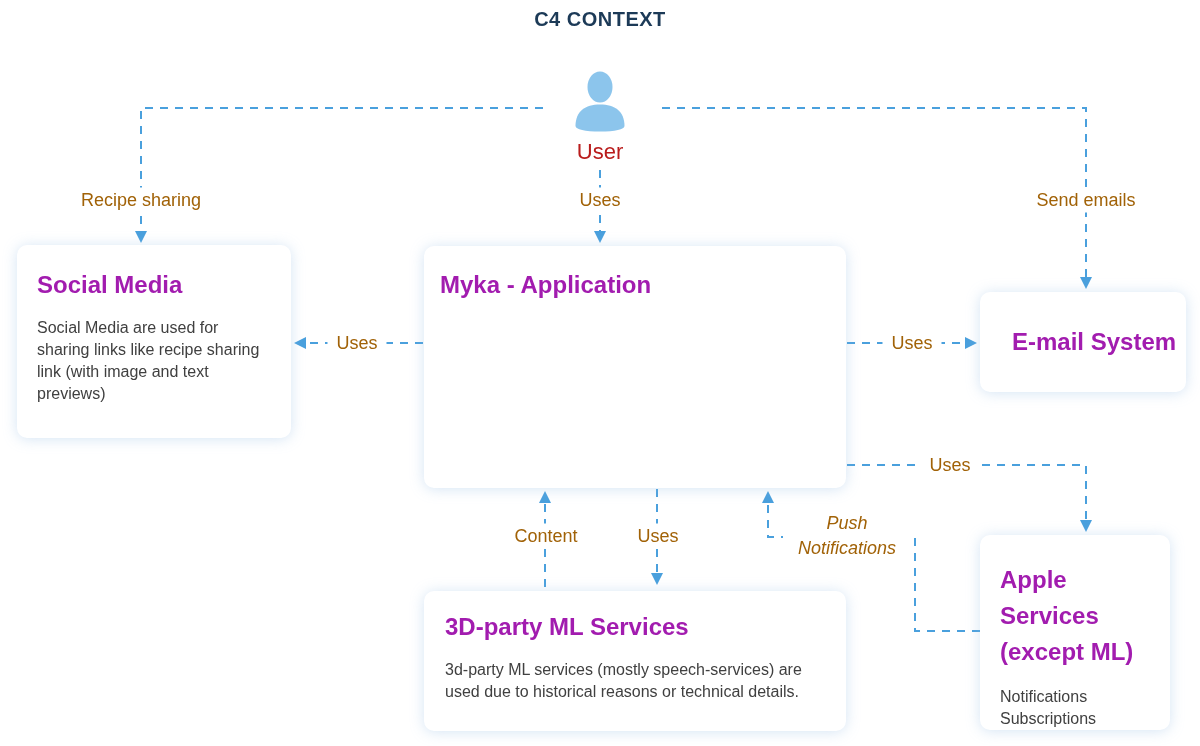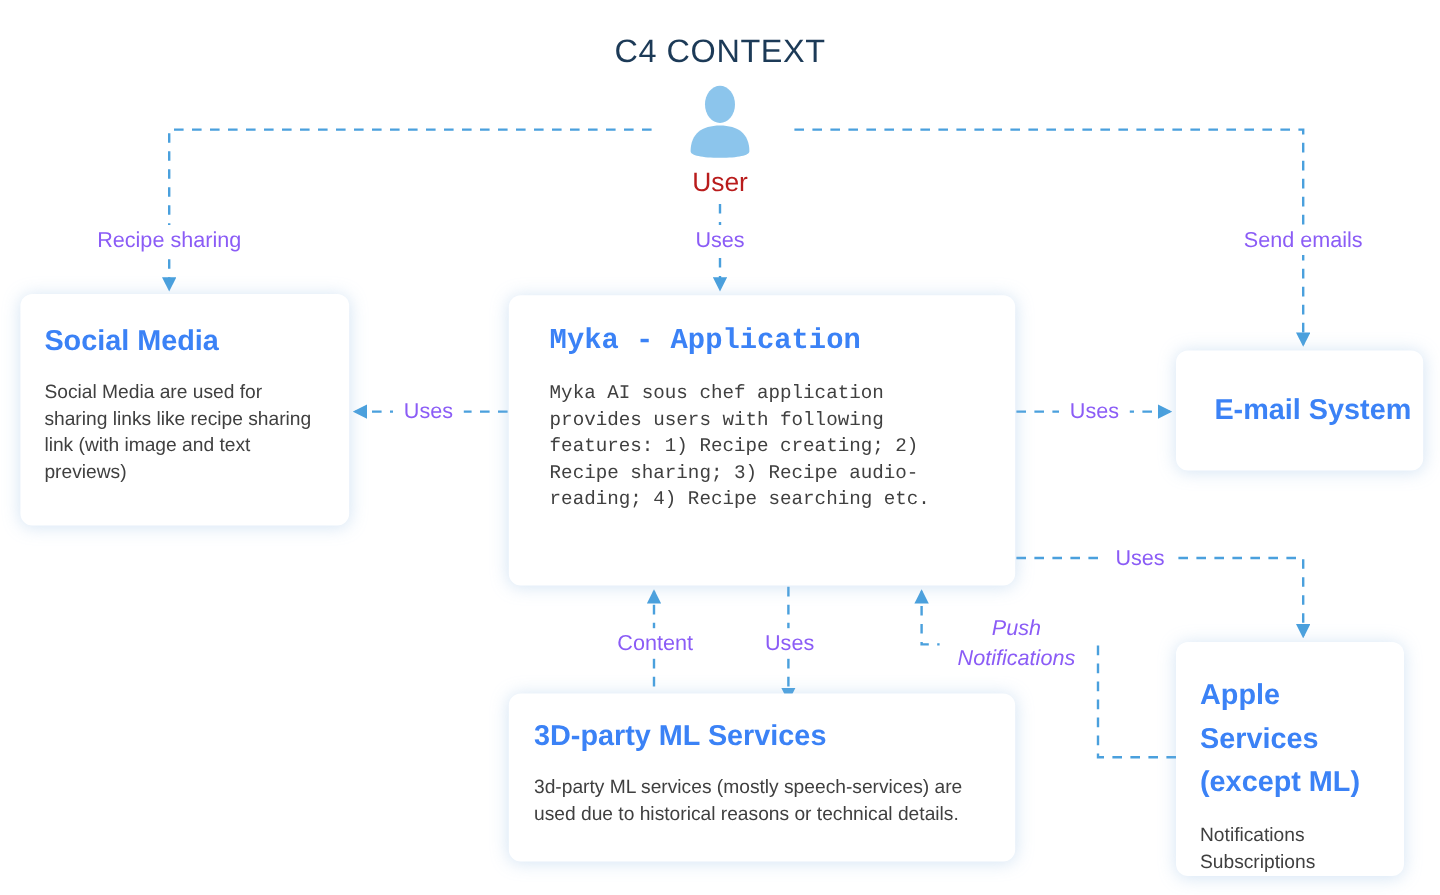--- a/index.html
+++ b/index.html
@@ -9,24 +9,24 @@
   .canvas {
     position: relative;
     width: 1200px;
     height: 746px;
     background: #ffffff;
     overflow: hidden;
   }
 
   .diagram-title {
     position: absolute;
-    left: 0; right: 0; top: 28px;
+    left: 0; right: 0; top: 8px;
     text-align: center;
-    font-size: 27px;
-    font-weight: normal;
+    font-size: 20px;
+    font-weight: bold;
     letter-spacing: 0.5px;
     color: #1c3a57;
   }
 
   .connectors {
     position: absolute;
     left: 0; top: 0;
     width: 1200px; height: 746px;
   }
   .edge-line {
@@ -48,46 +48,46 @@
   .node {
     position: absolute;
     background: #ffffff;
     border-radius: 10px;
     box-shadow: 0 1px 14px rgba(141, 184, 225, 0.38);
   }
   .node h2 {
     margin: 0 0 17px 0;
     font-size: 24px;
     font-weight: bold;
-    color: #3b82f6;
+    color: #a21caf;
     line-height: 30px;
   }
   .node p {
     margin: 0;
     font-size: 16px;
     line-height: 22px;
     color: #404040;
   }
 
   .node-social { left: 17px; top: 245px; width: 274px; height: 193px; padding: 25px 20px 0 20px; }
-  .node-myka   { left: 424px; top: 246px; width: 422px; height: 242px; padding: 24px 28px 0 34px; font-family: Liberation Mono, monospace; }
+  .node-myka   { left: 424px; top: 246px; width: 422px; height: 242px; padding: 24px 28px 0 16px; }
   .node-myka p + p { margin-top: 22px; }
   .node-email  { left: 980px; top: 292px; width: 206px; height: 100px; display: flex; align-items: center; padding: 0 0 0 32px; }
   .node-email h2 { margin: 0; }
-  .node-ml     { left: 424px; top: 578px; width: 422px; height: 140px; padding: 21px 24px 0 21px; }
+  .node-ml     { left: 424px; top: 591px; width: 422px; height: 140px; padding: 21px 24px 0 21px; }
   .node-apple  { left: 980px; top: 535px; width: 190px; height: 195px; padding: 27px 14px 0 20px; }
   .node-apple h2 { margin: 0; line-height: 36px; }
   .node-apple .apple-desc { margin-top: 16px; }
   .node-apple .apple-desc p { line-height: 22px; }
 
   .edge-label {
     position: absolute;
     transform: translate(-50%, -50%);
     background: #ffffff;
-    color: #8b5cf6;
+    color: #a16207;
     font-size: 18px;
     padding: 2px 9px;
     white-space: nowrap;
     text-align: center;
   }
   .edge-label.two-line {
     white-space: normal;
     width: 128px;
     line-height: 25px;
     padding: 2px 4px;
@@ -124,21 +124,20 @@
   </svg>
   <div class="actor-label">User</div>
 
   <div class="node node-social">
     <h2>Social Media</h2>
     <p>Social Media are used for sharing links like recipe sharing link (with image and text previews)</p>
   </div>
 
   <div class="node node-myka">
     <h2>Myka - Application</h2>
-    <p>Myka AI sous chef application provides users with following features: 1) Recipe creating; 2) Recipe sharing; 3) Recipe audio-reading; 4) Recipe searching etc.</p>
   </div>
 
   <div class="node node-email">
     <h2>E-mail System</h2>
   </div>
 
   <div class="node node-ml">
     <h2>3D-party ML Services</h2>
     <p>3d-party ML services (mostly speech-services) are used due to historical reasons or technical details.</p>
   </div>

